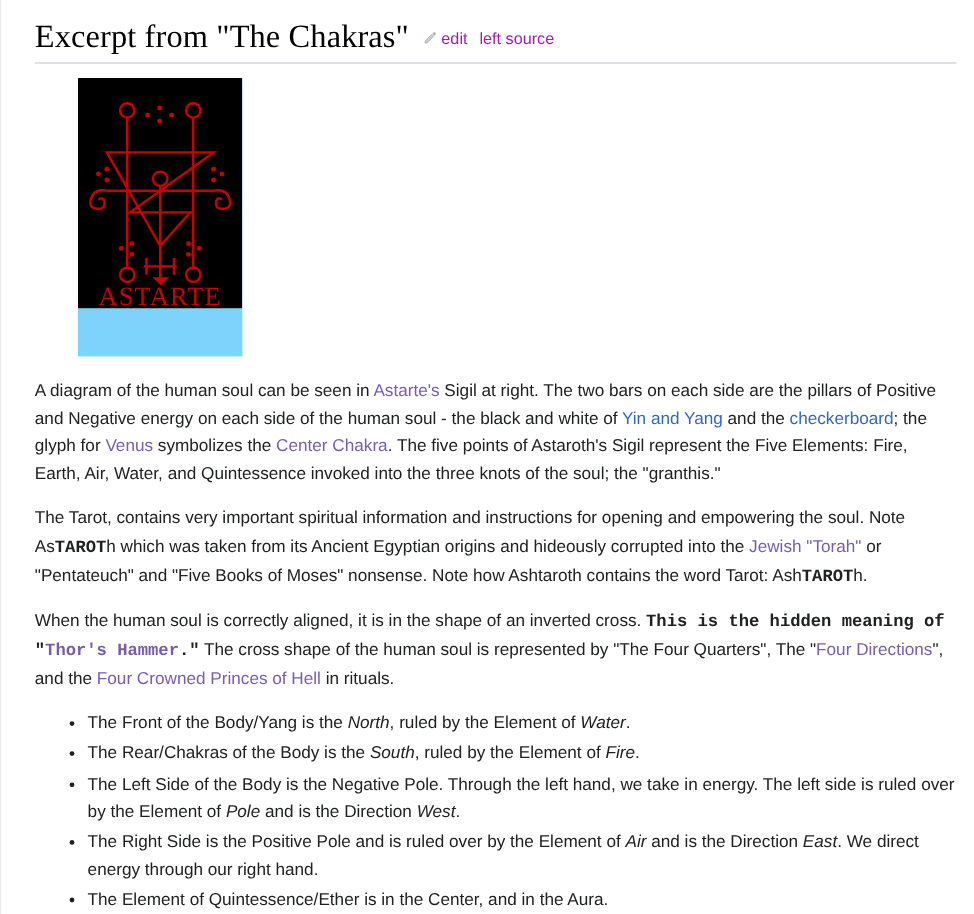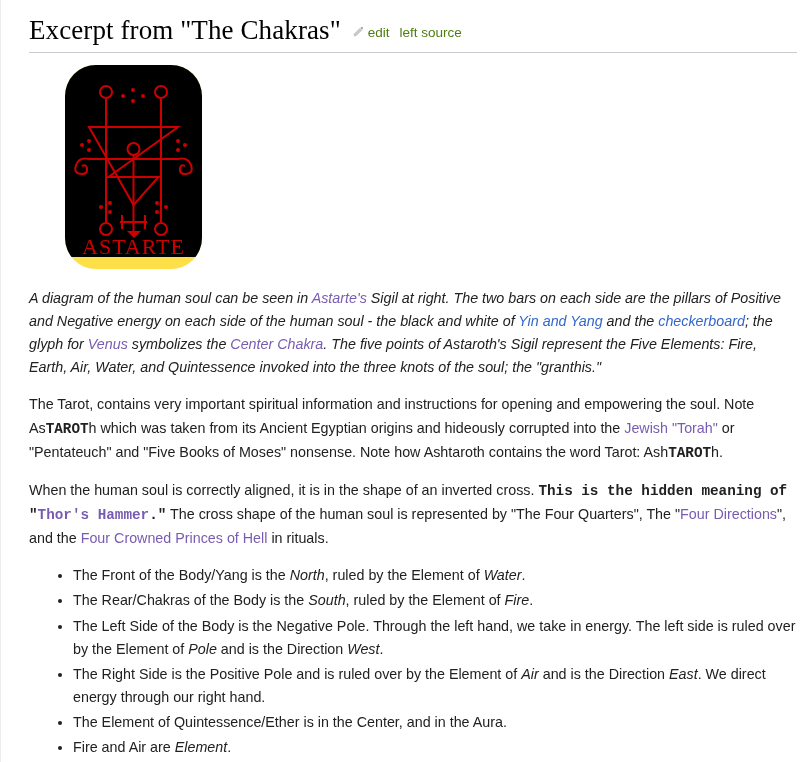--- a/index.html
+++ b/index.html
@@ -46,52 +46,51 @@
     color: #54595d;
     position: relative;
     top: -2px;
   }
   .pencil-icon {
     display: inline-block;
     vertical-align: -2px;
     margin-right: 3px;
   }
   .edit-links a {
-    color: #4d7c0f;
+    color: #a21caf;
     text-decoration: none;
   }
   .edit-links .sep { display:inline-block; width: 10px; }
   .title-rule {
     margin: 4px 16px 0 28px;
     height: 1px;
     background: #c8ccd1;
     width: 768px;
   }
   
   .content {
     padding: 0 16px 0 28px;
   }
   .sigil-figure {
     margin: 12px 0 0 36px;
     width: 137px;
-    height: 204px;
-    background: #fde047;
+    height: 232px;
+    background: #7dd3fc;
     position: relative;
     overflow: hidden;
-    border-radius: 31px;
   }
   .sigil-figure svg { display: block; }
   p.body-text {
     font-size: 14.3px;
     line-height: 1.62;
     margin: 14px 0 0 0;
     color: #202122;
     max-width: 770px;
   }
-  p.body-text.first { margin-top: 18px; font-style: italic; }
+  p.body-text.first { margin-top: 18px; }
   a.link {
     color: #3366cc;
     text-decoration: none;
   }
   a.vlink {
     color: #795cb2;
     text-decoration: none;
   }
   b, strong { font-weight: bold; color: #202122; font-family: Liberation Mono, monospace; }
   i, em { }

